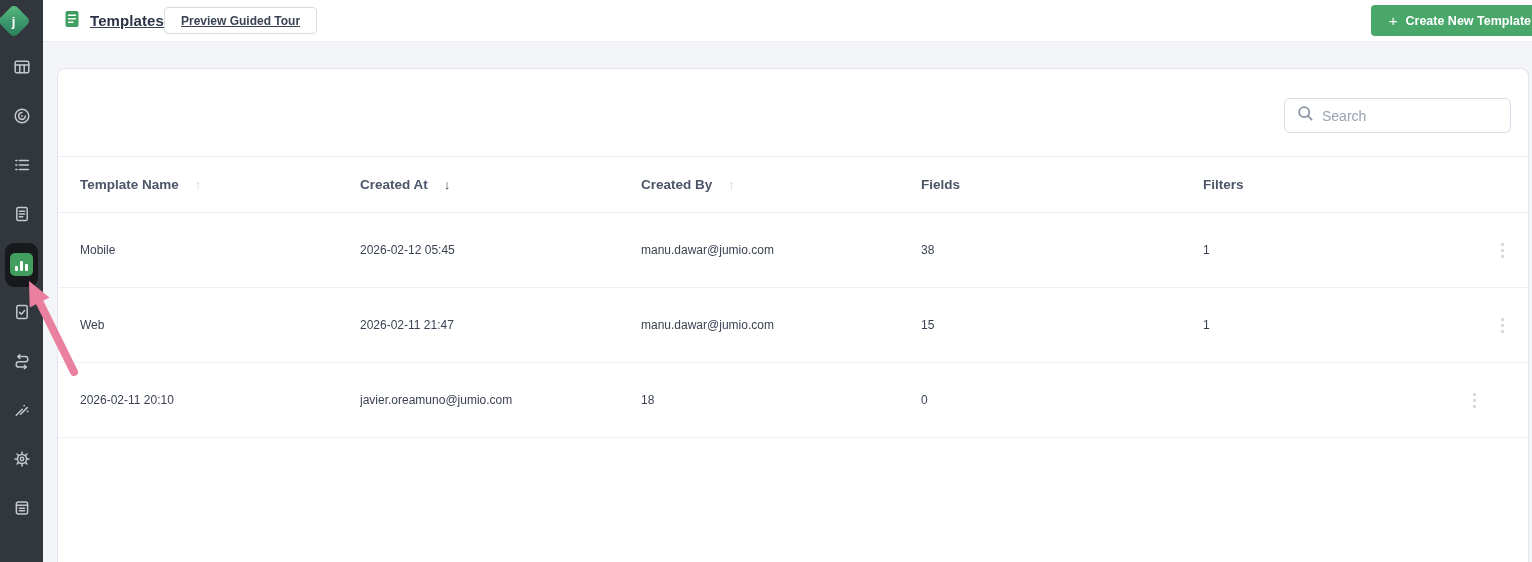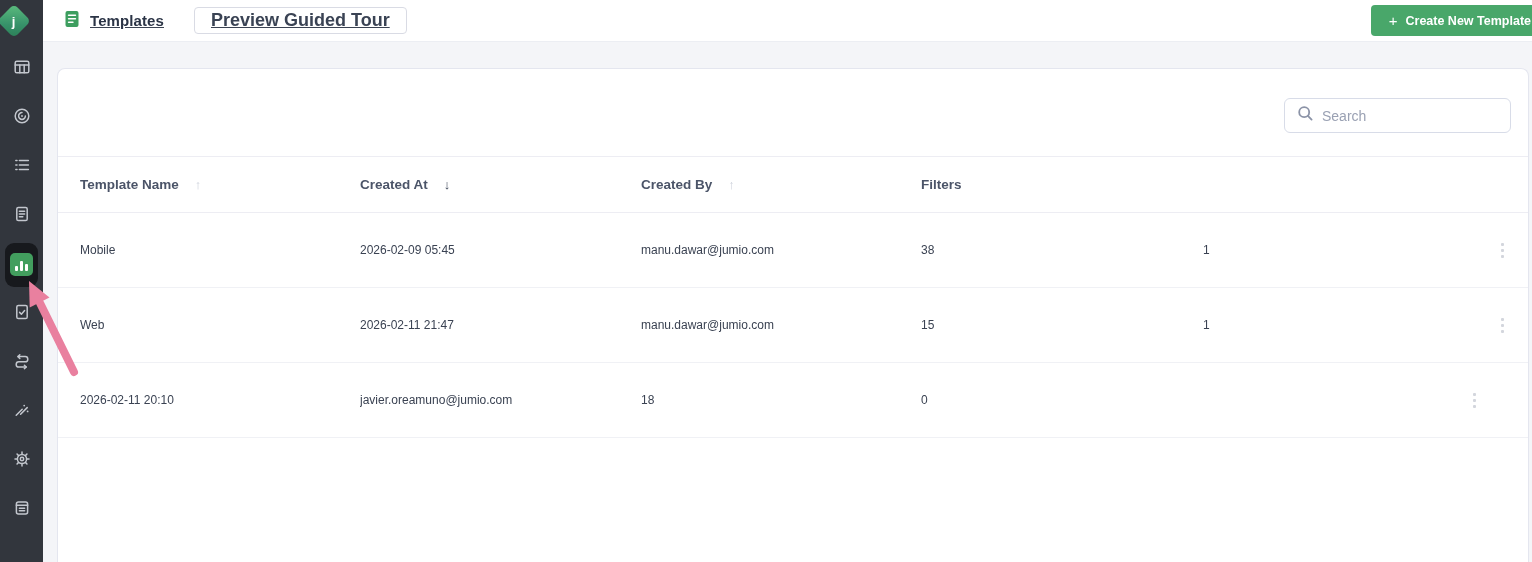--- a/index.html
+++ b/index.html
@@ -53,24 +53,24 @@
 
   
   .topbar {
     position:absolute; left:43px; top:0; width:1513px; height:42px;
     background:#ffffff; border-bottom:1px solid #eceef3;
     display:flex; align-items:center; z-index:4;text-decoration:underline;
   }
   .title-group { display:flex; align-items:center; margin-left:20px; gap:9px; }
   .page-title { font-size:15px; font-weight:bold; color:#2b3446; letter-spacing:0.1px; }
   .btn-secondary {
-    margin-left:30px; height:27px; padding:0 16px;
+    height:27px; padding:0 16px;
     background:#ffffff; border:1px solid #d9dbe4; border-radius:4px;
     font-family:"Liberation Sans",sans-serif;
-    font-size:18px; font-weight:bold; color:#3a4354; cursor:pointer;
+    font-size:12px; font-weight:bold; color:#3a4354; cursor:pointer;
   }
   .btn-primary {
     position:absolute; right:7px; top:5px; height:31px; padding:0 18px;
     background:#49a76a; border:none; border-radius:4px;
     display:flex; align-items:center; gap:8px;
     font-family:"Liberation Sans",sans-serif;
     font-size:12.5px; font-weight:bold; color:#ffffff; cursor:pointer;
   }
   .plus-glyph { font-size:15px; font-weight:normal; line-height:1; }
 
@@ -275,28 +275,31 @@
     </div>
     <div class="th">
       <span>Created At</span>
       <span class="sort-glyph active">↓</span>
     </div>
     <div class="th">
       <span>Created By</span>
       <span class="sort-glyph inactive">↑</span>
     </div>
     <div class="th">
+      <span>Fields</span>
+    </div>
+    <div class="th">
       <span>Filters</span>
     </div>
     <div></div>
   </div>
 
   <div class="grid-row trow">
     <div class="cell">Mobile</div>
-    <div class="cell">2026-02-09 05:45</div>
+    <div class="cell">2026-02-12 05:45</div>
     <div class="cell">manu.dawar@jumio.com</div>
     <div class="cell">38</div>
     <div class="cell">1</div>
     <div class="row-menu">
       <span class="dot"></span>
         <span class="dot"></span>
         <span class="dot"></span>
     </div>
   </div>
 

